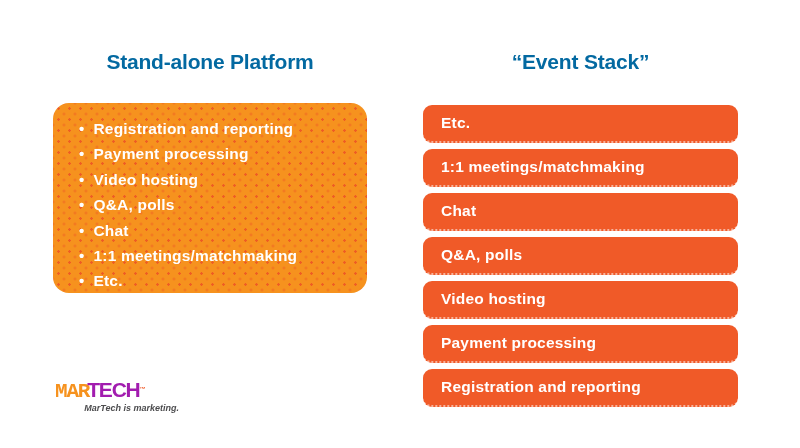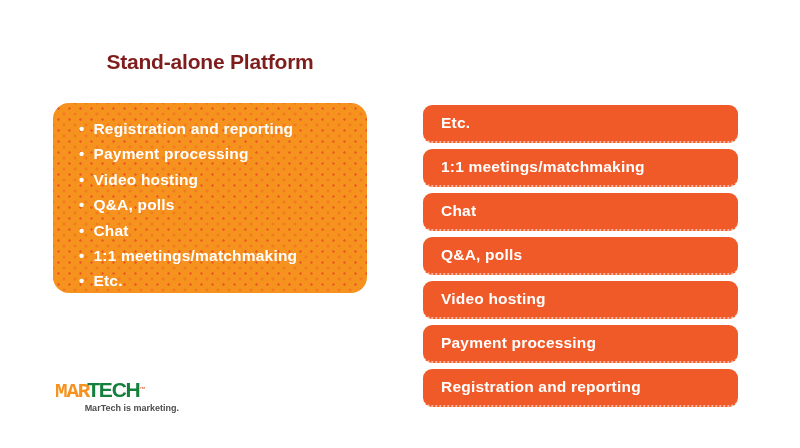--- a/index.html
+++ b/index.html
@@ -12,21 +12,21 @@
     font-family:"Liberation Sans", sans-serif;
   }
   
   .col-heading{
     position:absolute;
     top:50px;
     text-align:center;
     font-size:21px;
     font-weight:800;
     letter-spacing:-0.2px;
-    color:#7f1d1d;
+    color:#0369a1;
   }
   .col-heading.left{left:53px;width:314px;}
   .col-heading.right{left:423px;width:315px;}
 
   
   .platform-box{
     position:absolute;
     left:53px;top:103px;
     width:314px;height:190px;
     box-sizing:border-box;
@@ -82,43 +82,45 @@
     width:124px;
   }
   .logo-word{
     font-size:21px;
     font-weight:800;
     letter-spacing:-1.2px;
     line-height:21px;
     white-space:nowrap;
   }
   .logo-mar{color:#F6921E;font-family:Liberation Mono, monospace;}
-  .logo-tech{color:#15803d;margin-left:-2px;}
+  .logo-tech{color:#a21caf;margin-left:-2px;}
   .logo-tm{
     font-size:6px;
     color:#F05A28;
     vertical-align:top;
     letter-spacing:0;
   }
   .logo-tagline{
     margin-top:1px;
     text-align:right;
     font-size:9px;
+    font-style:italic;
     font-weight:700;
     color:#4D4D4F;
     white-space:nowrap;
   }
 </style>
 </head>
 <body>
 
 <div class="slide">
 
   <div class="col-heading left">Stand-alone Platform</div>
 
+  <div class="col-heading right">“Event Stack”</div>
 
   <div class="platform-box">
     <ul class="platform-list">
 
         <li class="platform-item">
           <span class="bullet">•</span>
           <span>Registration and reporting</span>
         </li>
 
         <li class="platform-item">

